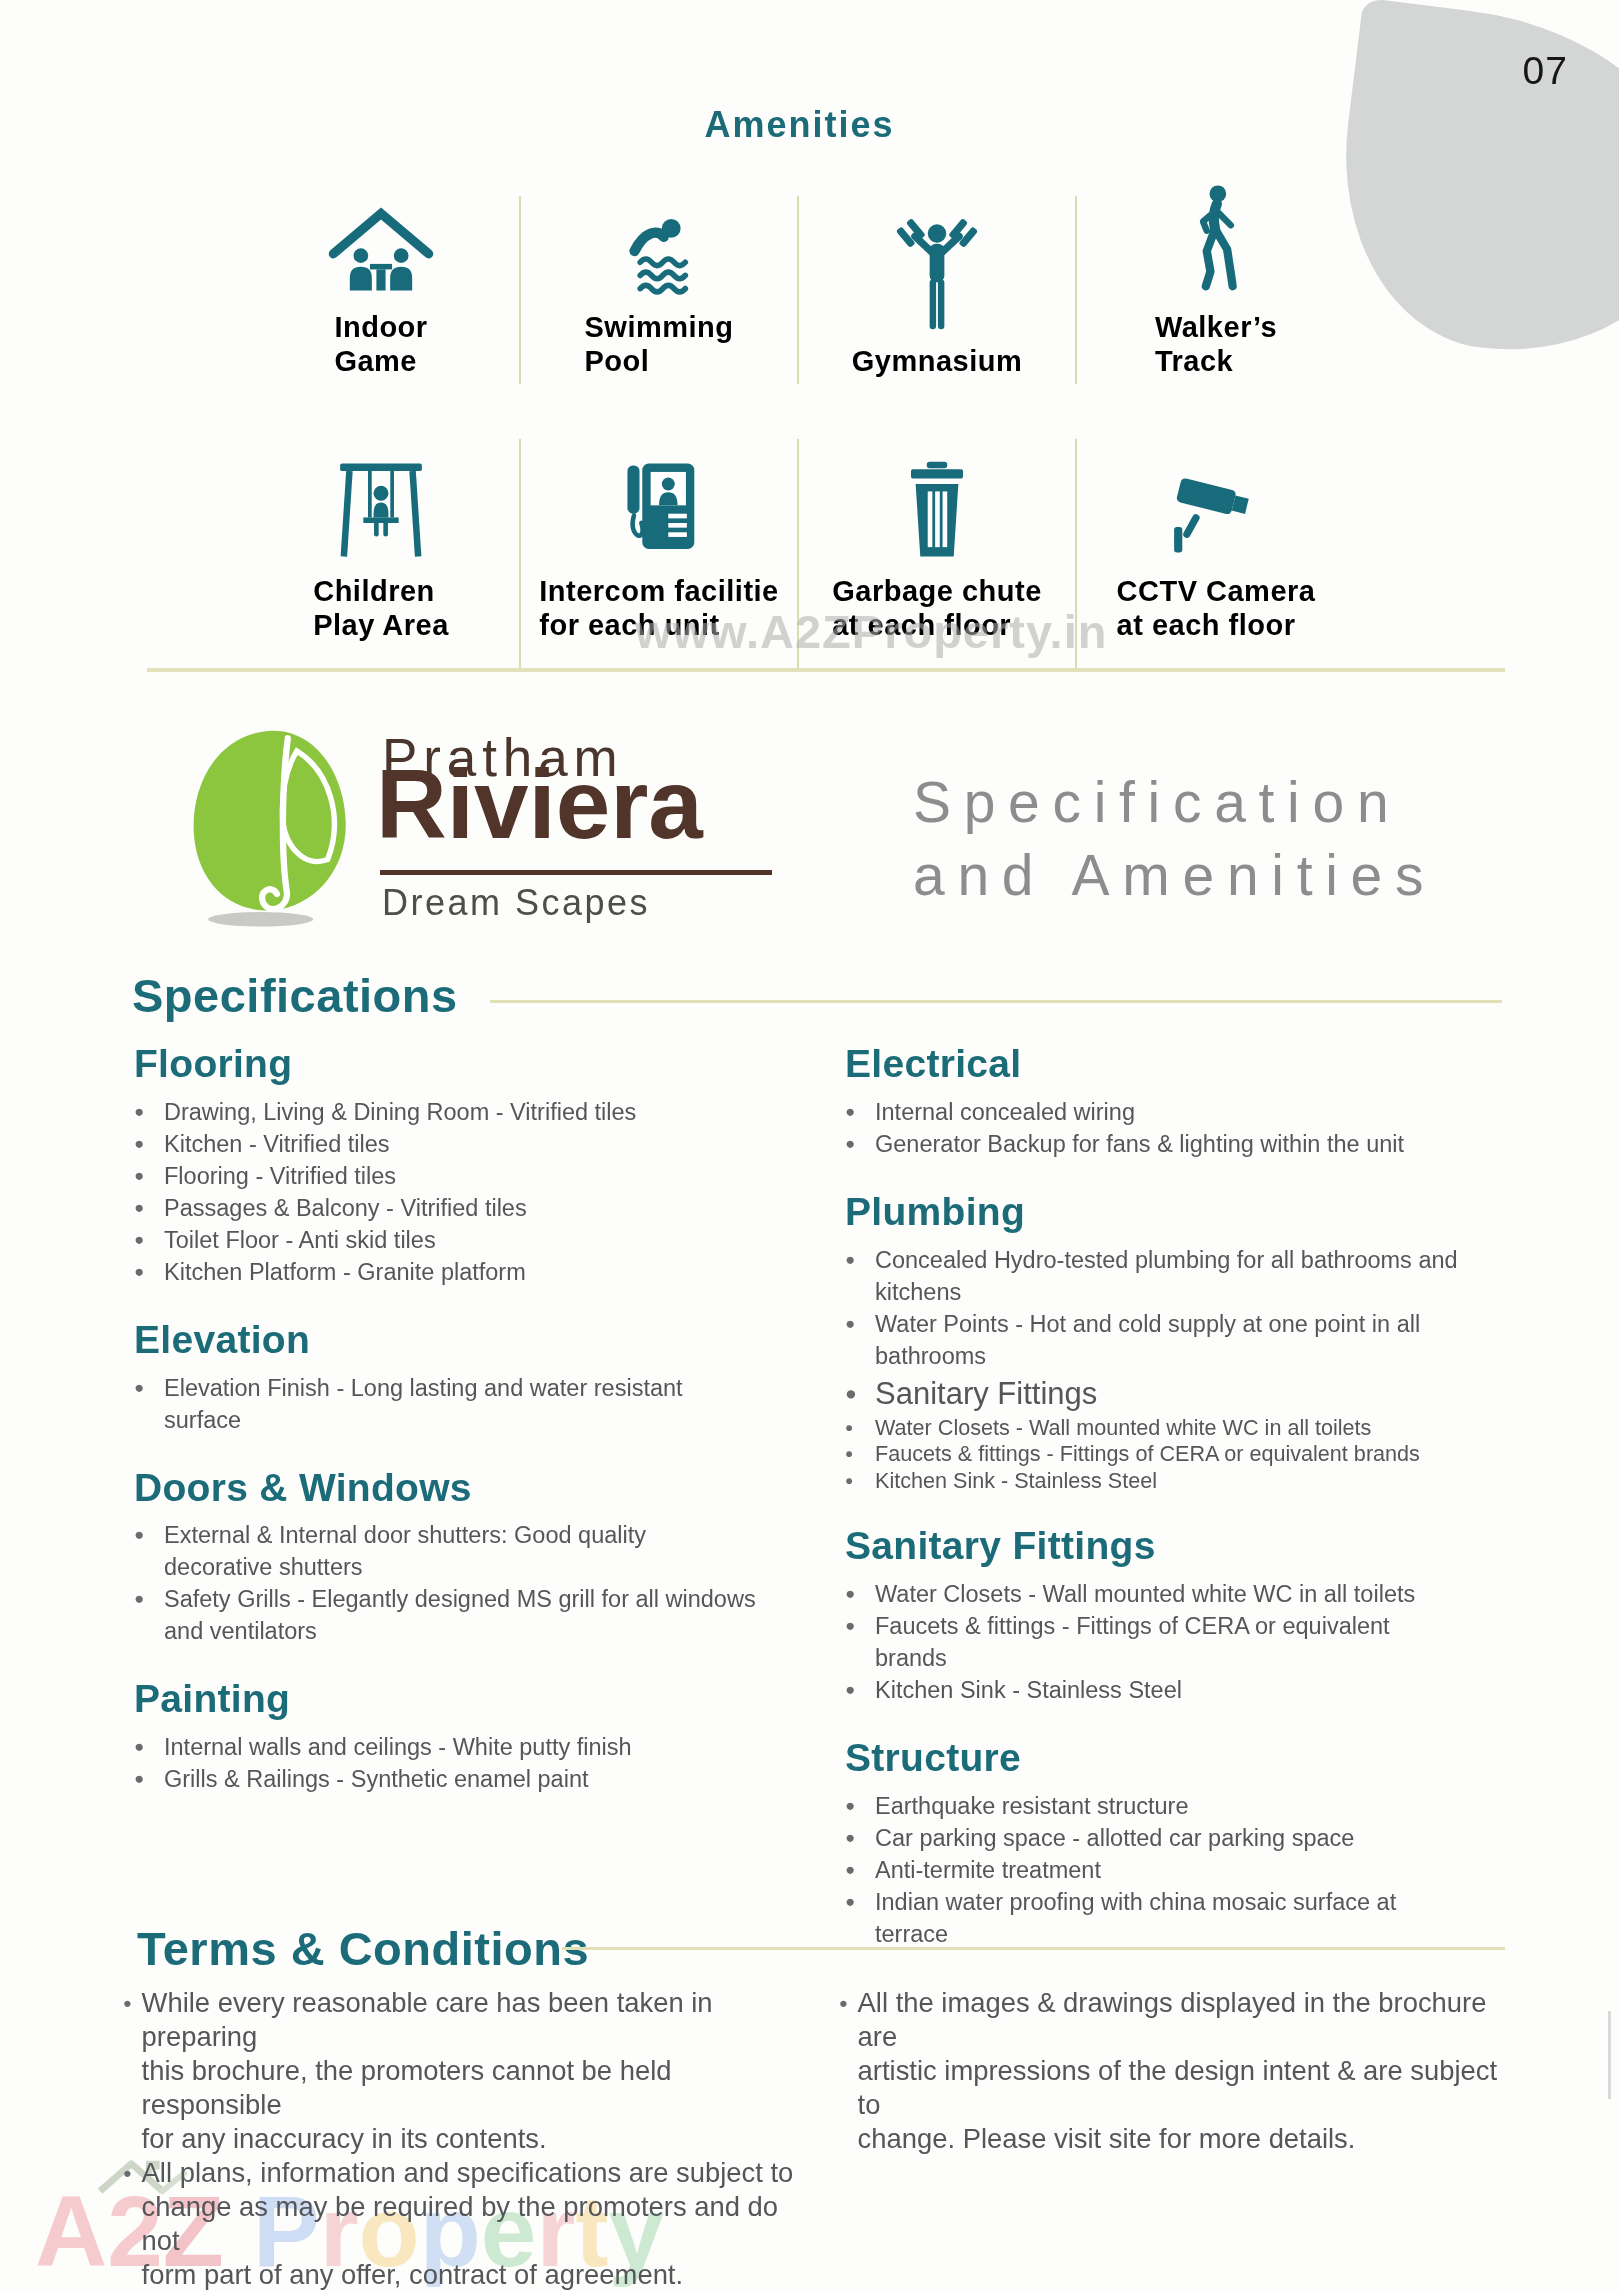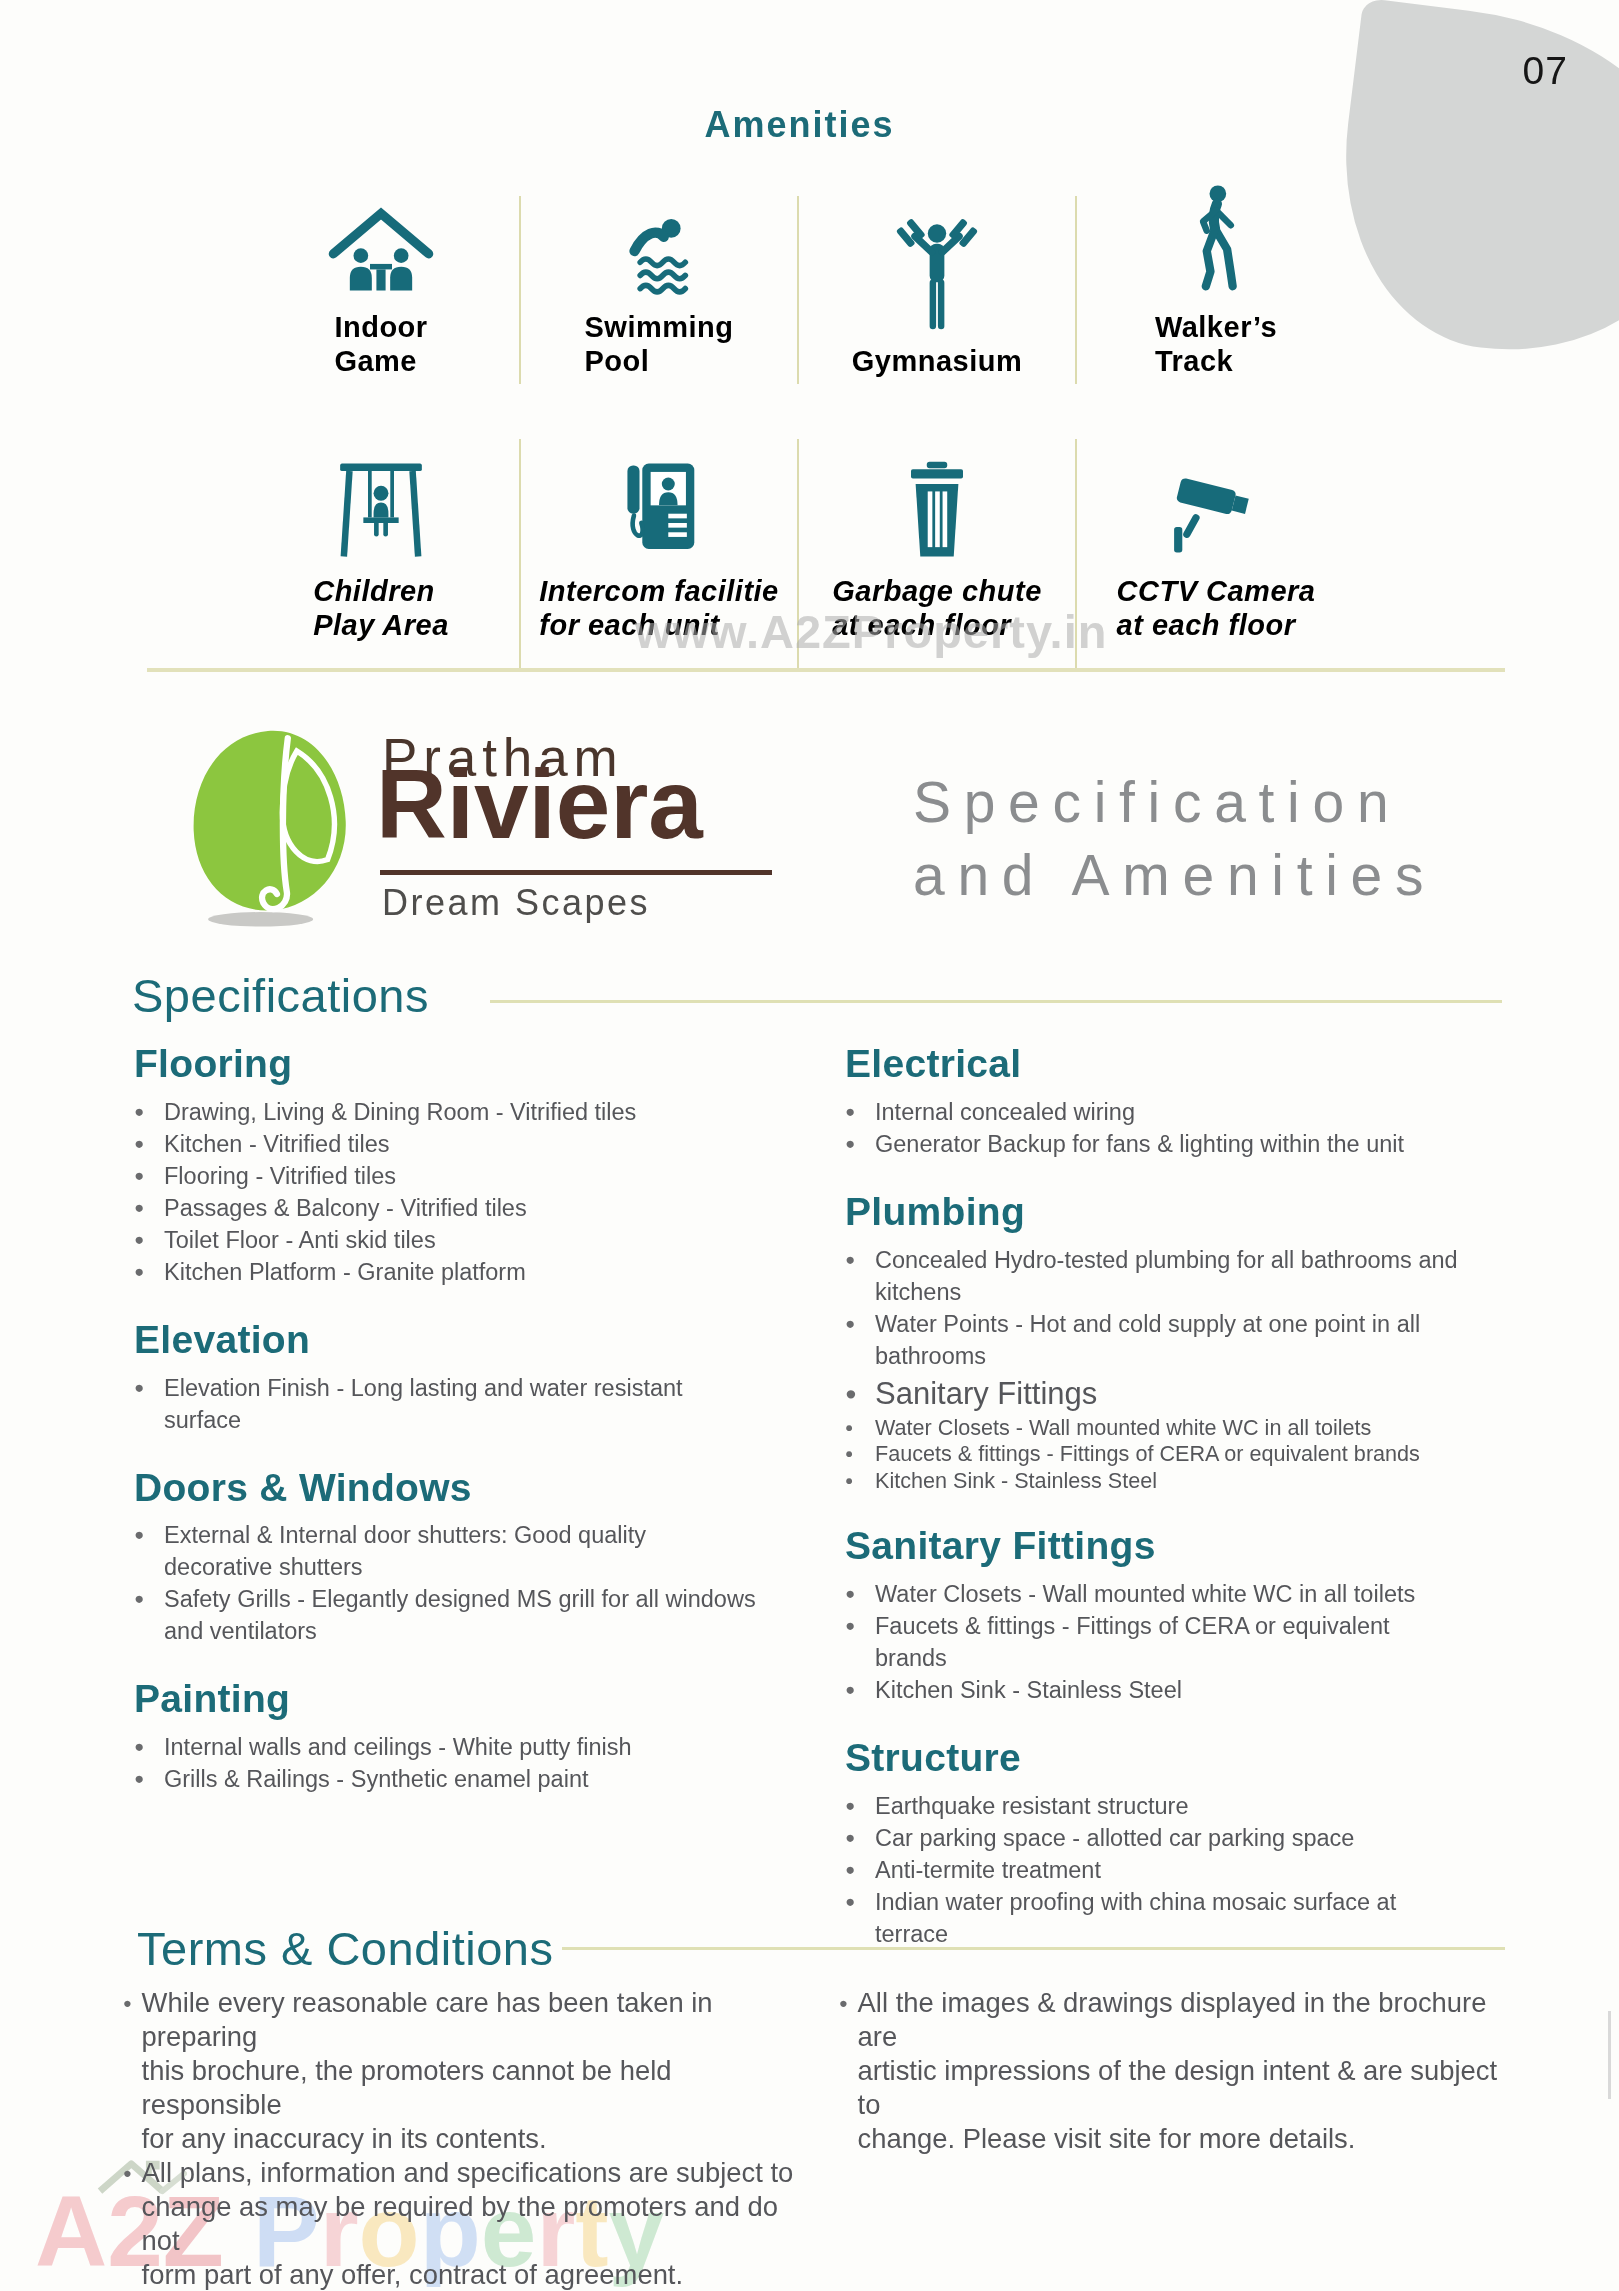--- a/index.html
+++ b/index.html
@@ -19,21 +19,21 @@
     position:absolute; top:49px; right:51px; font-size:39px; color:#161616;
     letter-spacing:1px;
   }
   
   .amenities-title{
     position:absolute; left:243px; top:104px; width:1113px; text-align:center;
     font-size:36px; font-weight:700; color:#1c6b78; letter-spacing:2px;
   }
   .amenity-row{position:absolute; left:243px; width:1113px; display:flex;}
   .amenity-row.row1{top:196px;}
-  .amenity-row.row2{top:439px;font-style:italic;}
+  .amenity-row.row2{top:439px;}
   .amenity-cell{
     width:278px; box-sizing:border-box; display:flex; flex-direction:column;
     align-items:center; justify-content:flex-end;
     border-right:2px solid #dcdbae;
   }
   .amenity-cell:last-child{border-right:none;}
   .row1 .amenity-cell{height:188px; padding-bottom:5.9px;}
   .row2 .amenity-cell{height:230px; padding-bottom:27.4px;}
   .icon-wrap{display:flex; align-items:flex-end; justify-content:center; margin-bottom:11.8px;}
   .amenity-icon{color:#176b7a;}
@@ -72,21 +72,21 @@
   .brand-tagline{
     position:absolute; left:382px; top:882px; font-size:36px; color:#4f4e4c;
     letter-spacing:2.5px;
   }
   .page-title{
     position:absolute; left:913px; top:766px; font-size:57px; color:#8b8d8f;
     letter-spacing:12.7px; line-height:73px; font-weight:400;
   }
   
   .specs-title, .terms-title{
-    position:absolute; font-size:47px; font-weight:400; color:#1c6b78; letter-spacing:0.5px;
+    position:absolute; font-size:47px; font-weight:700; color:#1c6b78; letter-spacing:0.5px;
   }
   .specs-title{left:132px; top:968px;}
   .terms-title{left:137px; top:1921px;}
   .spec-col{position:absolute; top:1041px; z-index:1;}
   .spec-col.left{left:134px; width:701px;}
   .spec-col.right{left:845px; width:686px;}
   .spec-section + .spec-section{margin-top:29px;}
   .spec-section h3{
     margin:0 0 9.8px 0; font-size:39px; line-height:45px; font-weight:700;
     color:#1c6b78; letter-spacing:0.3px;

